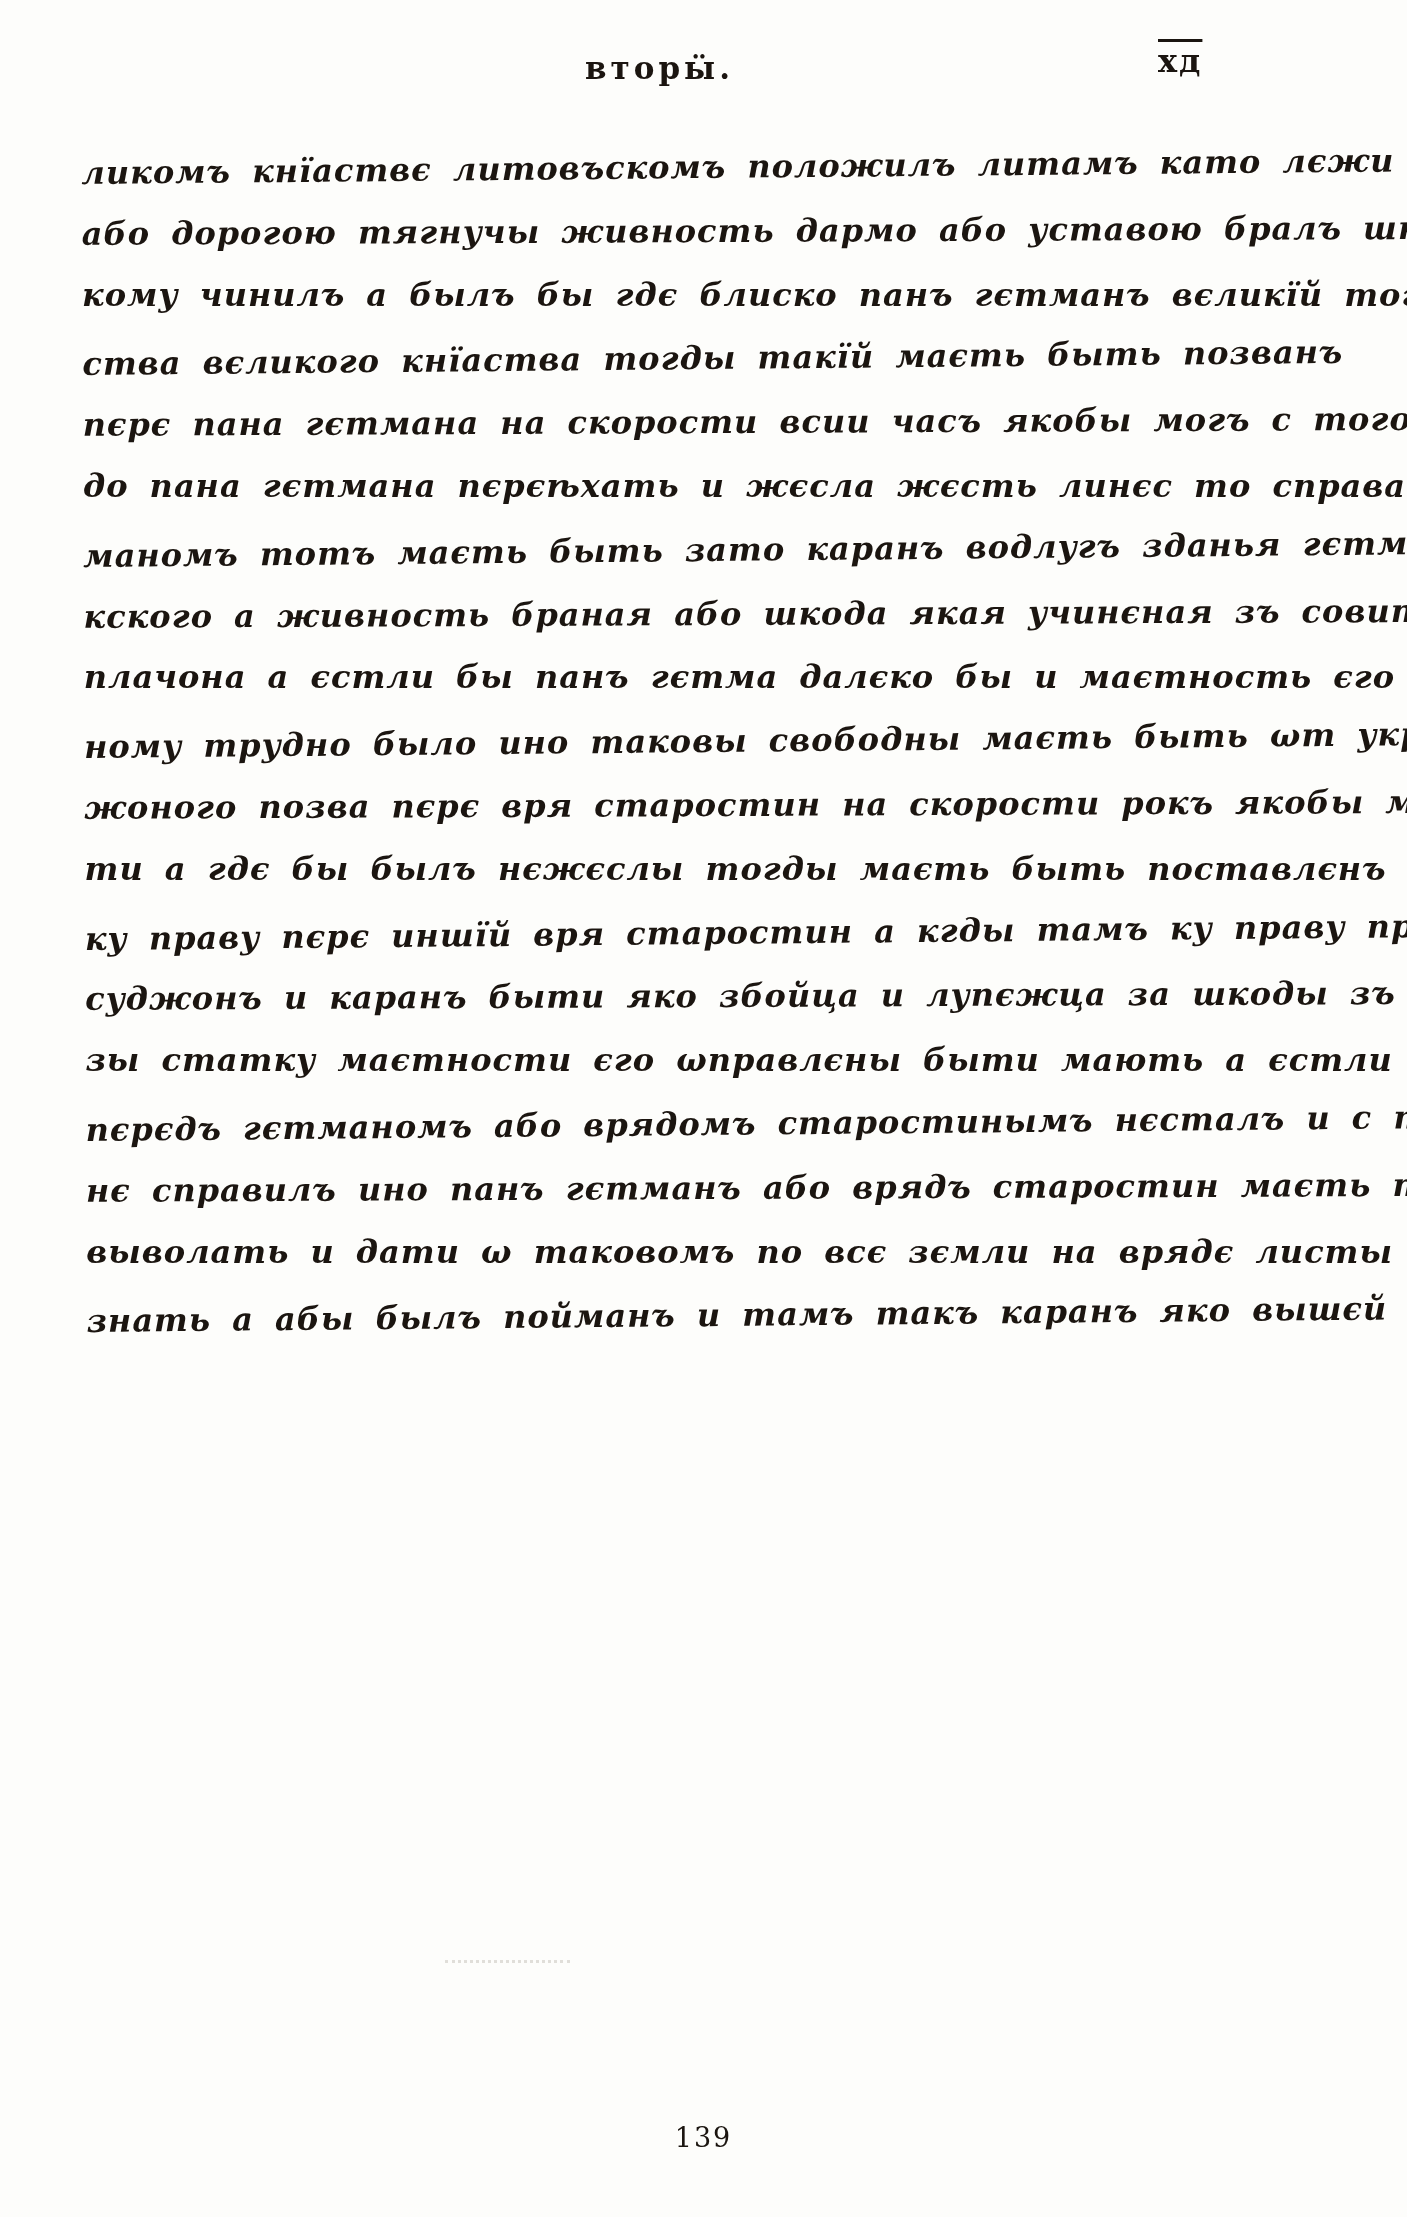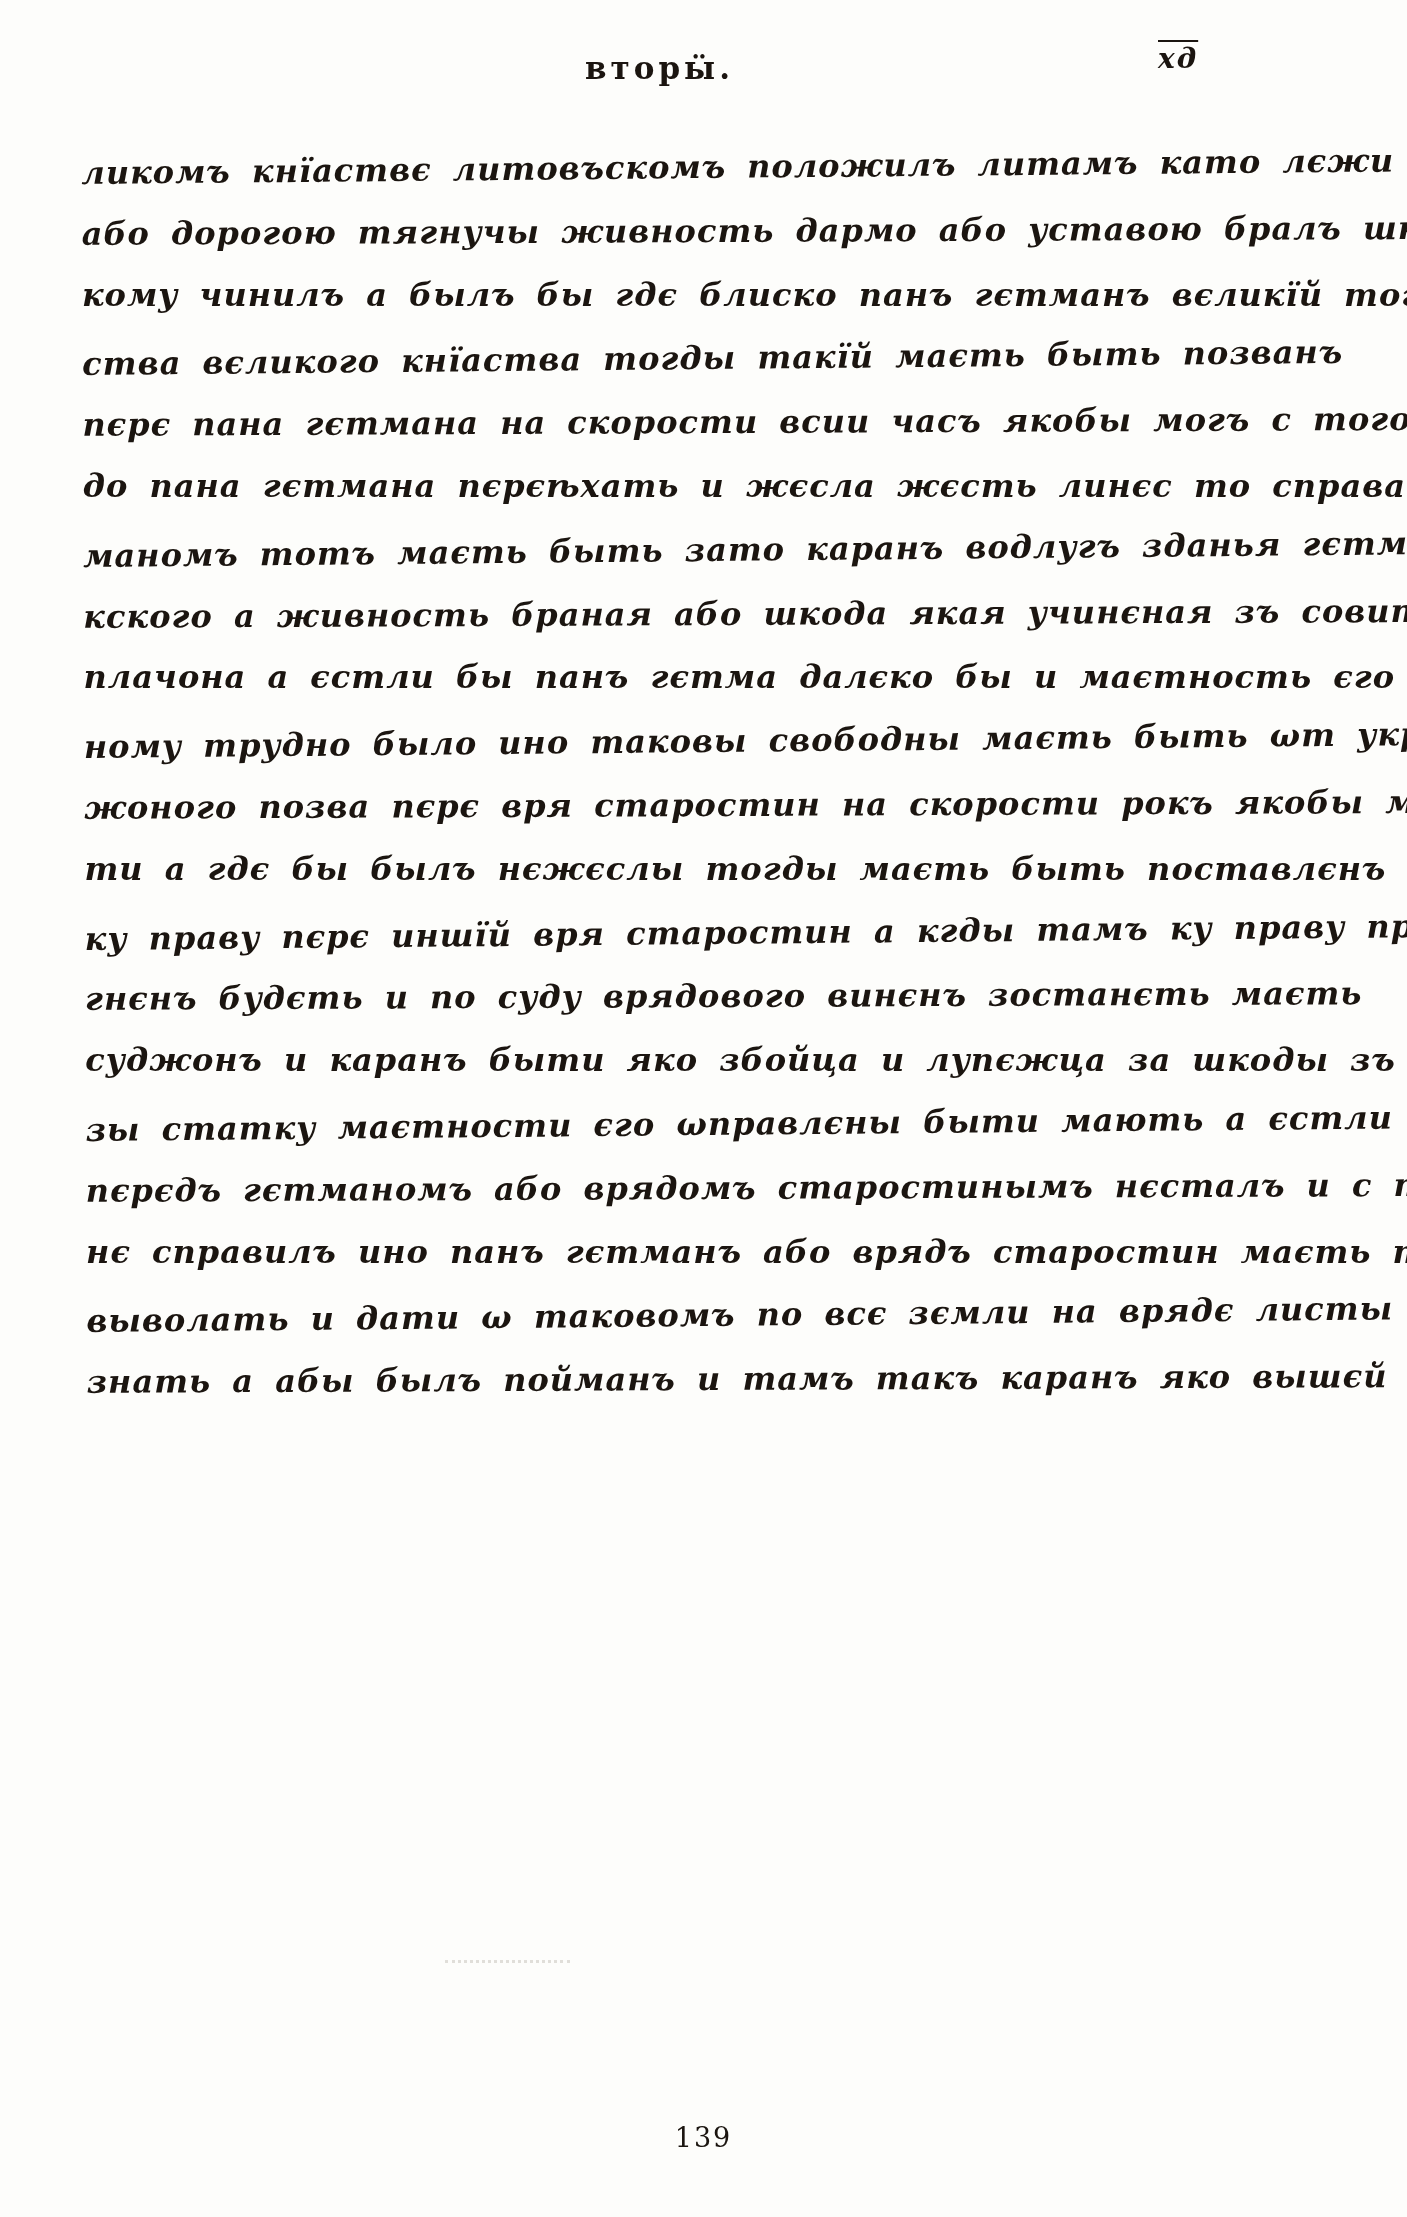--- a/index.html
+++ b/index.html
@@ -11,21 +11,21 @@
     font-family:"DejaVu Serif", serif;
     overflow:hidden;
   }
   .header-title{
     position:absolute;left:585px;top:50px;
     font-size:31px;font-weight:bold;letter-spacing:4px;
     font-style:normal;
   }
   .folio-mark{
     position:absolute;left:1158px;top:42px;
-    font-size:28px;font-weight:bold;font-style:italic;
+    font-size:32px;font-weight:bold;
     text-decoration:overline;letter-spacing:2px;
   }
   .ms-block{
     position:absolute;left:84px;top:136px;width:1250px;
     transform:rotate(-0.25deg);
   }
   .ms-line{
     font-style:italic;font-weight:600;
     font-size:32px;line-height:63.8px;
     letter-spacing:1px;word-spacing:9px;
@@ -59,21 +59,20 @@
       <div class="ms-line">ства вєликого кнїаства тогды такїй маєть быть позванъ</div>
       <div class="ms-line">пєрє пана гєтмана на скорости всии часъ якобы могъ с того мєстъца</div>
       <div class="ms-line">до пана гєтмана пєрєѣхать и жєсла жєсть линєс то справа пєрє гєтъ</div>
       <div class="ms-line">маномъ тотъ маєть быть зато каранъ водлугъ зданья гєтмана</div>
       <div class="ms-line">кского а живность браная або шкода якая учинєная зъ совито</div>
       <div class="ms-line">плачона а єстли бы панъ гєтма далєко бы и маєтность єго укривжо</div>
       <div class="ms-line">ному трудно было ино таковы свободны маєть быть ωт укри</div>
       <div class="ms-line">жоного позва пєрє вря старостин на скорости рокъ якобы могъ зьєха</div>
       <div class="ms-line">ти а гдє бы былъ нєжєслы тогды маєть быть поставлєнъ</div>
       <div class="ms-line">ку праву пєрє иншїй вря старостин а кгды тамъ ку праву пристя</div>
-      <div class="ms-line">гнєнъ будєть и по суду врядового винєнъ зостанєть маєть</div>
       <div class="ms-line">суджонъ и каранъ быти яко збойца и лупєжца за шкоды зъ совитостью</div>
       <div class="ms-line">зы статку маєтности єго ωправлєны быти мають а єстли бы</div>
       <div class="ms-line">пєрєдъ гєтманомъ або врядомъ старостинымъ нєсталъ и с того сє</div>
       <div class="ms-line">нє справилъ ино панъ гєтманъ або врядъ старостин маєть такого</div>
       <div class="ms-line">выволать и дати ω таковомъ по всє зємли на врядє листы своими</div>
       <div class="ms-line">знать а абы былъ пойманъ и тамъ такъ каранъ яко вышєй ωписано.</div>
     </div>
 
   <div class="smudge"></div>
 

